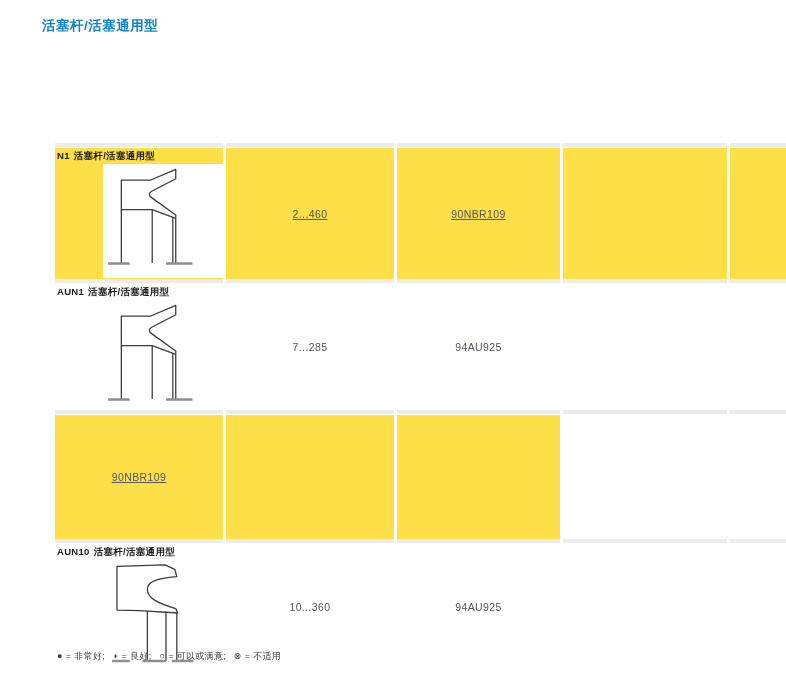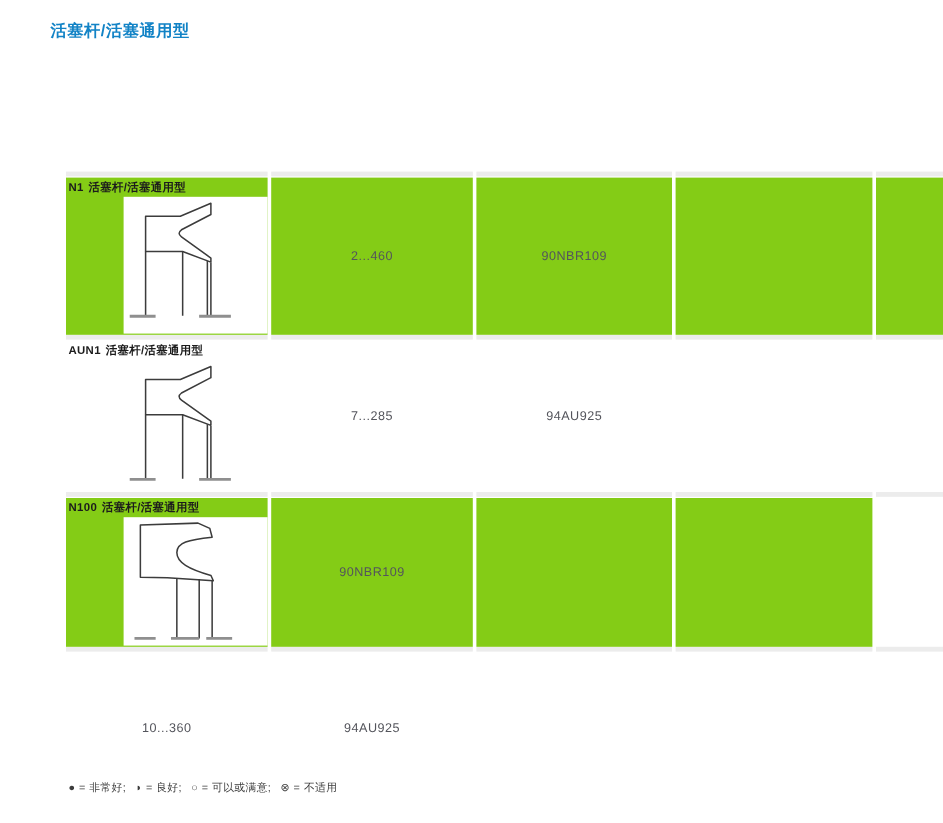--- a/index.html
+++ b/index.html
@@ -16,21 +16,21 @@
 
   .grid-row {
     display:grid;
     grid-template-columns:168px 168px 163px 164px 1fr;
     column-gap:3px;
   }
   .rule { height:4px; }
   .rule > div { background:#ececec; }
   .band { margin-top:1px; }
   .band > div { position:relative; }
-  .section.shaded .band > div { background:#84cc16; }
+  .section.shaded .band > div { background:#fde047;text-decoration:underline; }
   .section .band { background:transparent; }
 
   .band-h-131 > div { height:131px; }
   .band-h-117 > div { height:126px; }
   .band-h-124 > div { height:124px; }
 
   .profile-header {
     position:absolute; left:2px; top:2px; white-space:nowrap;
     font-size:9.5px; font-weight:bold; color:#1c1c1c; letter-spacing:0.3px;
   }
@@ -123,47 +123,47 @@
 
     <div class="section shaded">
       <div class="grid-row rule">
         <div></div>
           <div></div>
           <div></div>
           <div></div>
           <div></div>
       </div>
       <div class="grid-row band band-h-124">
-        <div>
-          <div class="profile-header">
-            <span>N100</span><span class="type-label">活塞杆/活塞通用型</span>
-          </div>
-          <div class="img-box">
-            <svg class="svg-shift" width="120" height="103" viewBox="0 0 120 103">
-              <path d="M10,4.5 L59,3 L69,7.5 L71,15 C51,17 41,19.5 41,28 C41,36.5 51,42 70,47.5 L72,52 L33,49.5 L10,49 Z" fill="#ffffff" stroke="#3c3c3c" stroke-width="1.3" stroke-linejoin="round"></path>
-              <path d="M41,49.8 V101 M60,50.5 V101 M71,52 V101" fill="none" stroke="#3c3c3c" stroke-width="1.3"></path>
-              <path d="M5,101 H23 M36,101 H60 M66,101 H88" fill="none" stroke="#8f8f8f" stroke-width="2.4"></path>
-            </svg>
-          </div>
-        </div>
         <div class="value-cell">90NBR109</div>
         <div></div>
         <div></div>
       </div>
     </div>
 
     <div class="section">
       <div class="grid-row rule">
         <div></div>
           <div></div>
           <div></div>
           <div></div>
           <div></div>
       </div>
       <div class="grid-row band band-h-117">
+        <div>
+          <div class="profile-header">
+            <span>AUN10</span><span class="type-label">活塞杆/活塞通用型</span>
+          </div>
+          <div class="img-box">
+            <svg class="svg-shift" width="120" height="103" viewBox="0 0 120 103">
+              <path d="M10,4.5 L59,3 L69,7.5 L71,15 C51,17 41,19.5 41,28 C41,36.5 51,42 70,47.5 L72,52 L33,49.5 L10,49 Z" fill="#ffffff" stroke="#3c3c3c" stroke-width="1.3" stroke-linejoin="round"></path>
+              <path d="M41,49.8 V101 M60,50.5 V101 M71,52 V101" fill="none" stroke="#3c3c3c" stroke-width="1.3"></path>
+              <path d="M5,101 H23 M36,101 H60 M66,101 H88" fill="none" stroke="#8f8f8f" stroke-width="2.4"></path>
+            </svg>
+          </div>
+        </div>
         <div class="value-cell">10...360</div>
         <div class="value-cell">94AU925</div>
         <div></div>
         <div></div>
       </div>
     </div>
 
   </div>
 
   <div class="legend">

